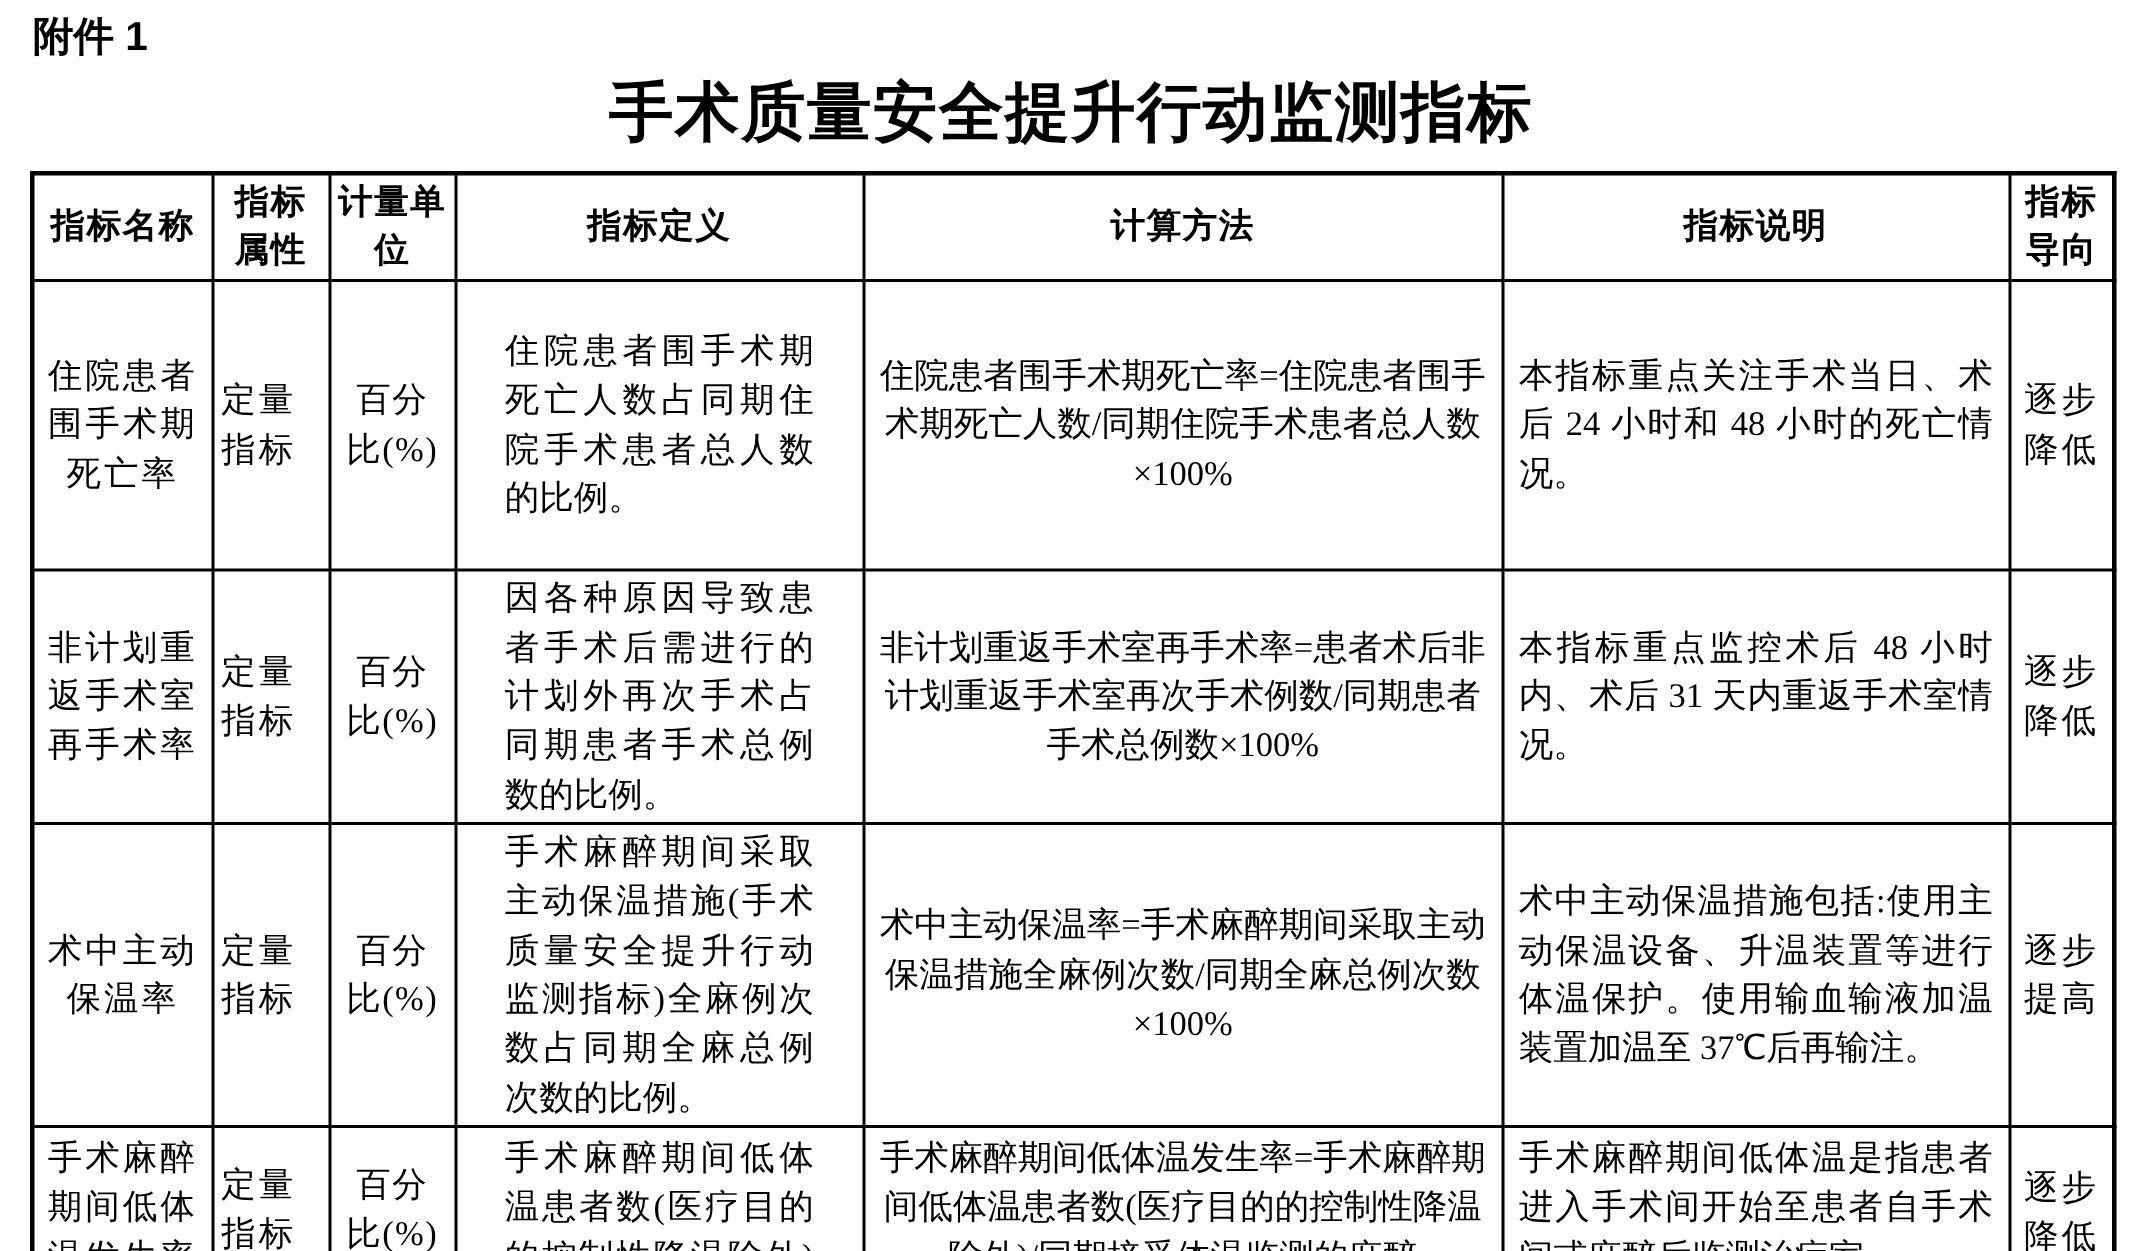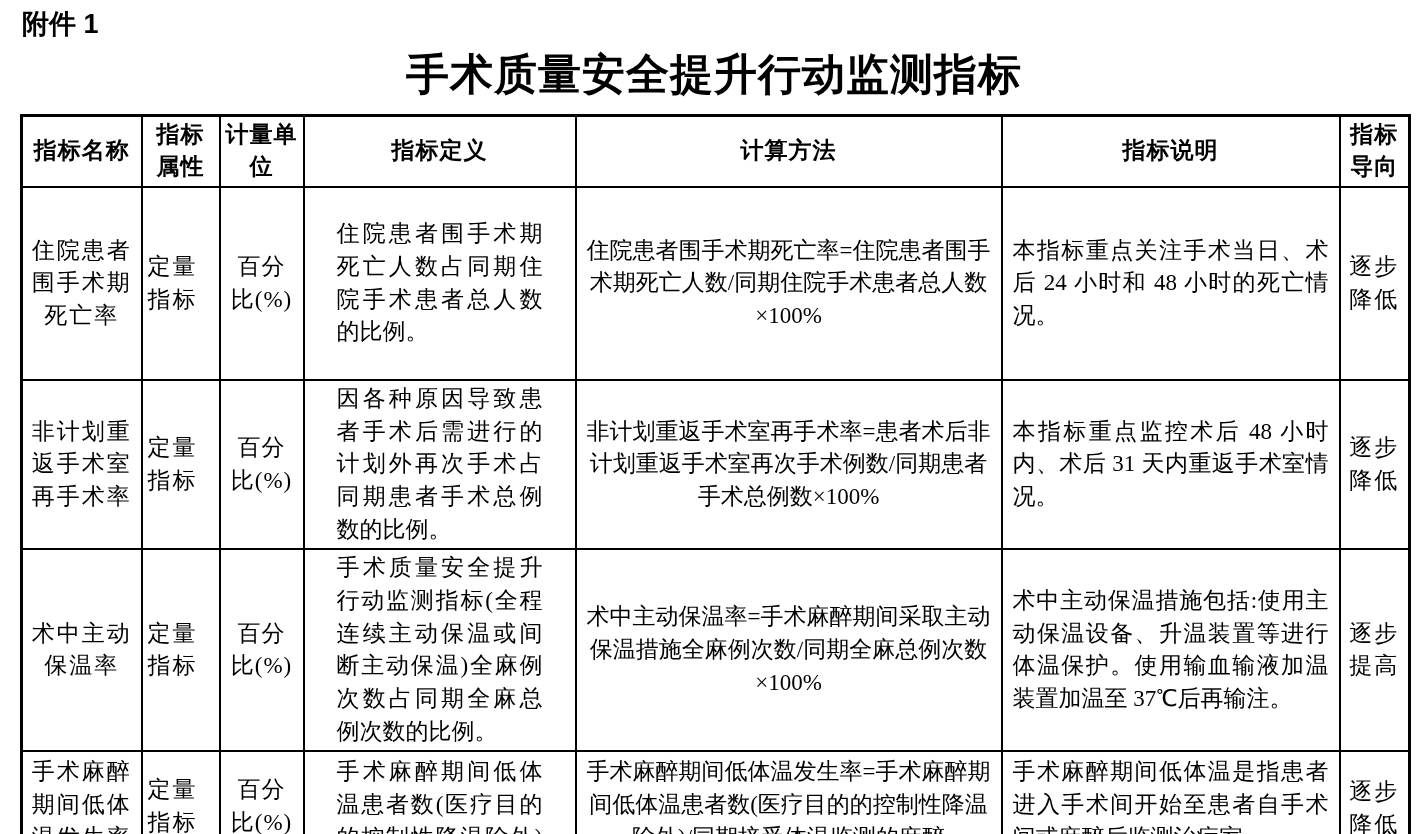--- a/index.html
+++ b/index.html
@@ -111,21 +111,21 @@
       <td class="unit">百分比(%)</td>
       <td class="def">因各种原因导致患者手术后需进行的计划外再次手术占同期患者手术总例数的比例。</td>
       <td class="calc">非计划重返手术室再手术率=患者术后非计划重返手术室再次手术例数/同期患者手术总例数×100%</td>
       <td class="desc">本指标重点监控术后 48 小时内、术后 31 天内重返手术室情况。</td>
       <td class="dir">逐步降低</td>
     </tr>
     <tr class="r3">
       <td class="name">术中主动保温率</td>
       <td class="attr">定量指标</td>
       <td class="unit">百分比(%)</td>
-      <td class="def">手术质量安全提升行动监测指标(全程连续主动保温或间断主动保温)全麻例次数占同期全麻总例次数的比例。</td>
+      <td class="def">手术麻醉期间采取主动保温措施(手术质量安全提升行动监测指标)全麻例次数占同期全麻总例次数的比例。</td>
       <td class="calc">术中主动保温率=手术麻醉期间采取主动保温措施全麻例次数/同期全麻总例次数×100%</td>
       <td class="desc">术中主动保温措施包括:使用主动保温设备、升温装置等进行体温保护。使用输血输液加温装置加温至 37℃后再输注。</td>
       <td class="dir">逐步提高</td>
     </tr>
     <tr class="r4">
       <td class="name">手术麻醉期间低体温发生率</td>
       <td class="attr">定量指标</td>
       <td class="unit">百分比(%)</td>
       <td class="def">手术麻醉期间低体温患者数(医疗目的的控制性降温除外)占同期接</td>
       <td class="calc">手术麻醉期间低体温发生率=手术麻醉期间低体温患者数(医疗目的的控制性降温除外)/同期接受体温监测的麻醉</td>

